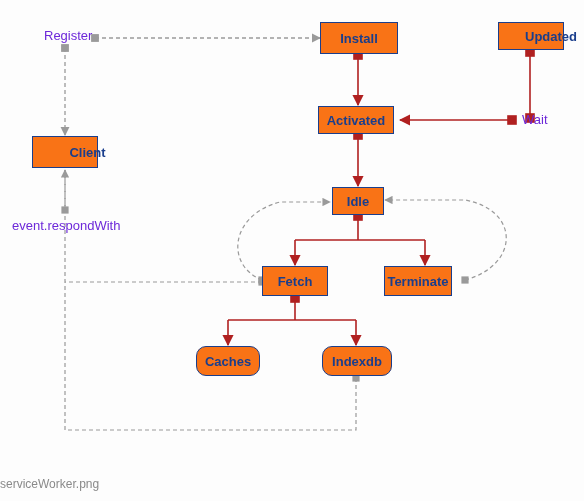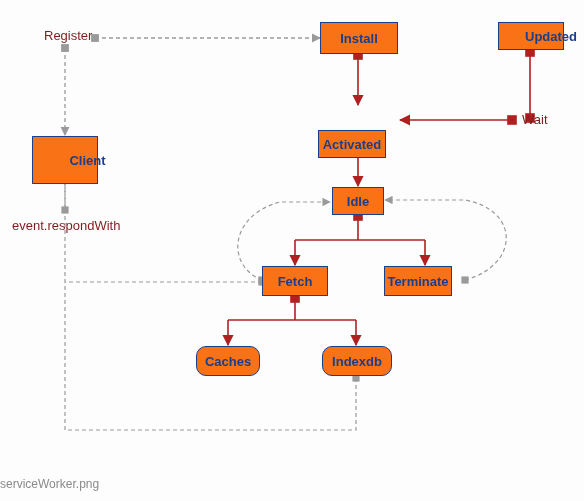--- a/index.html
+++ b/index.html
@@ -19,21 +19,21 @@
     font-weight: 600;
     font-size: 13px;
     display: flex;
     align-items: center;
     justify-content: center;
     box-sizing: border-box;
   }
   .node.rounded { border-radius: 10px; }
   .label {
     position: absolute;
-    color: #7f1d1d;
+    color: #6d28d9;
     font-size: 13px;
   }
   .caption {
     position: absolute;
     color: #8a8a8a;
     font-size: 12px;
     text-align: left;
   }
   svg.edges {
     position: absolute;
@@ -96,24 +96,24 @@
 
   <path d="M 65 170 L 65 210" stroke="#9a9a9a" stroke-width="1.2" stroke-dasharray="4 3" fill="none" marker-end="url(#sq-gray)"></path>
 </svg>
 
 <div class="node" style="left:320px; top:22px; width:78px; height:32px;">
     <span>Install</span>
   </div>
 <div class="node" style="left:498px; top:22px; width:66px; height:28px;padding-left:40px;">
     <span>Updated</span>
   </div>
-<div class="node" style="left:318px; top:106px; width:68px; height:28px;margin-top:24px;">
+<div class="node" style="left:318px; top:106px; width:76px; height:28px;">
     <span>Activated</span>
   </div>
-<div class="node" style="left:32px; top:136px; width:66px; height:48px;padding-left:45px;">
+<div class="node" style="left:32px; top:136px; width:66px; height:32px;padding-left:45px;">
     <span>Client</span>
   </div>
 <div class="node" style="left:332px; top:187px; width:52px; height:28px;">
     <span>Idle</span>
   </div>
 <div class="node" style="left:262px; top:266px; width:66px; height:30px;">
     <span>Fetch</span>
   </div>
 <div class="node" style="left:384px; top:266px; width:68px; height:30px;">
     <span>Terminate</span>

